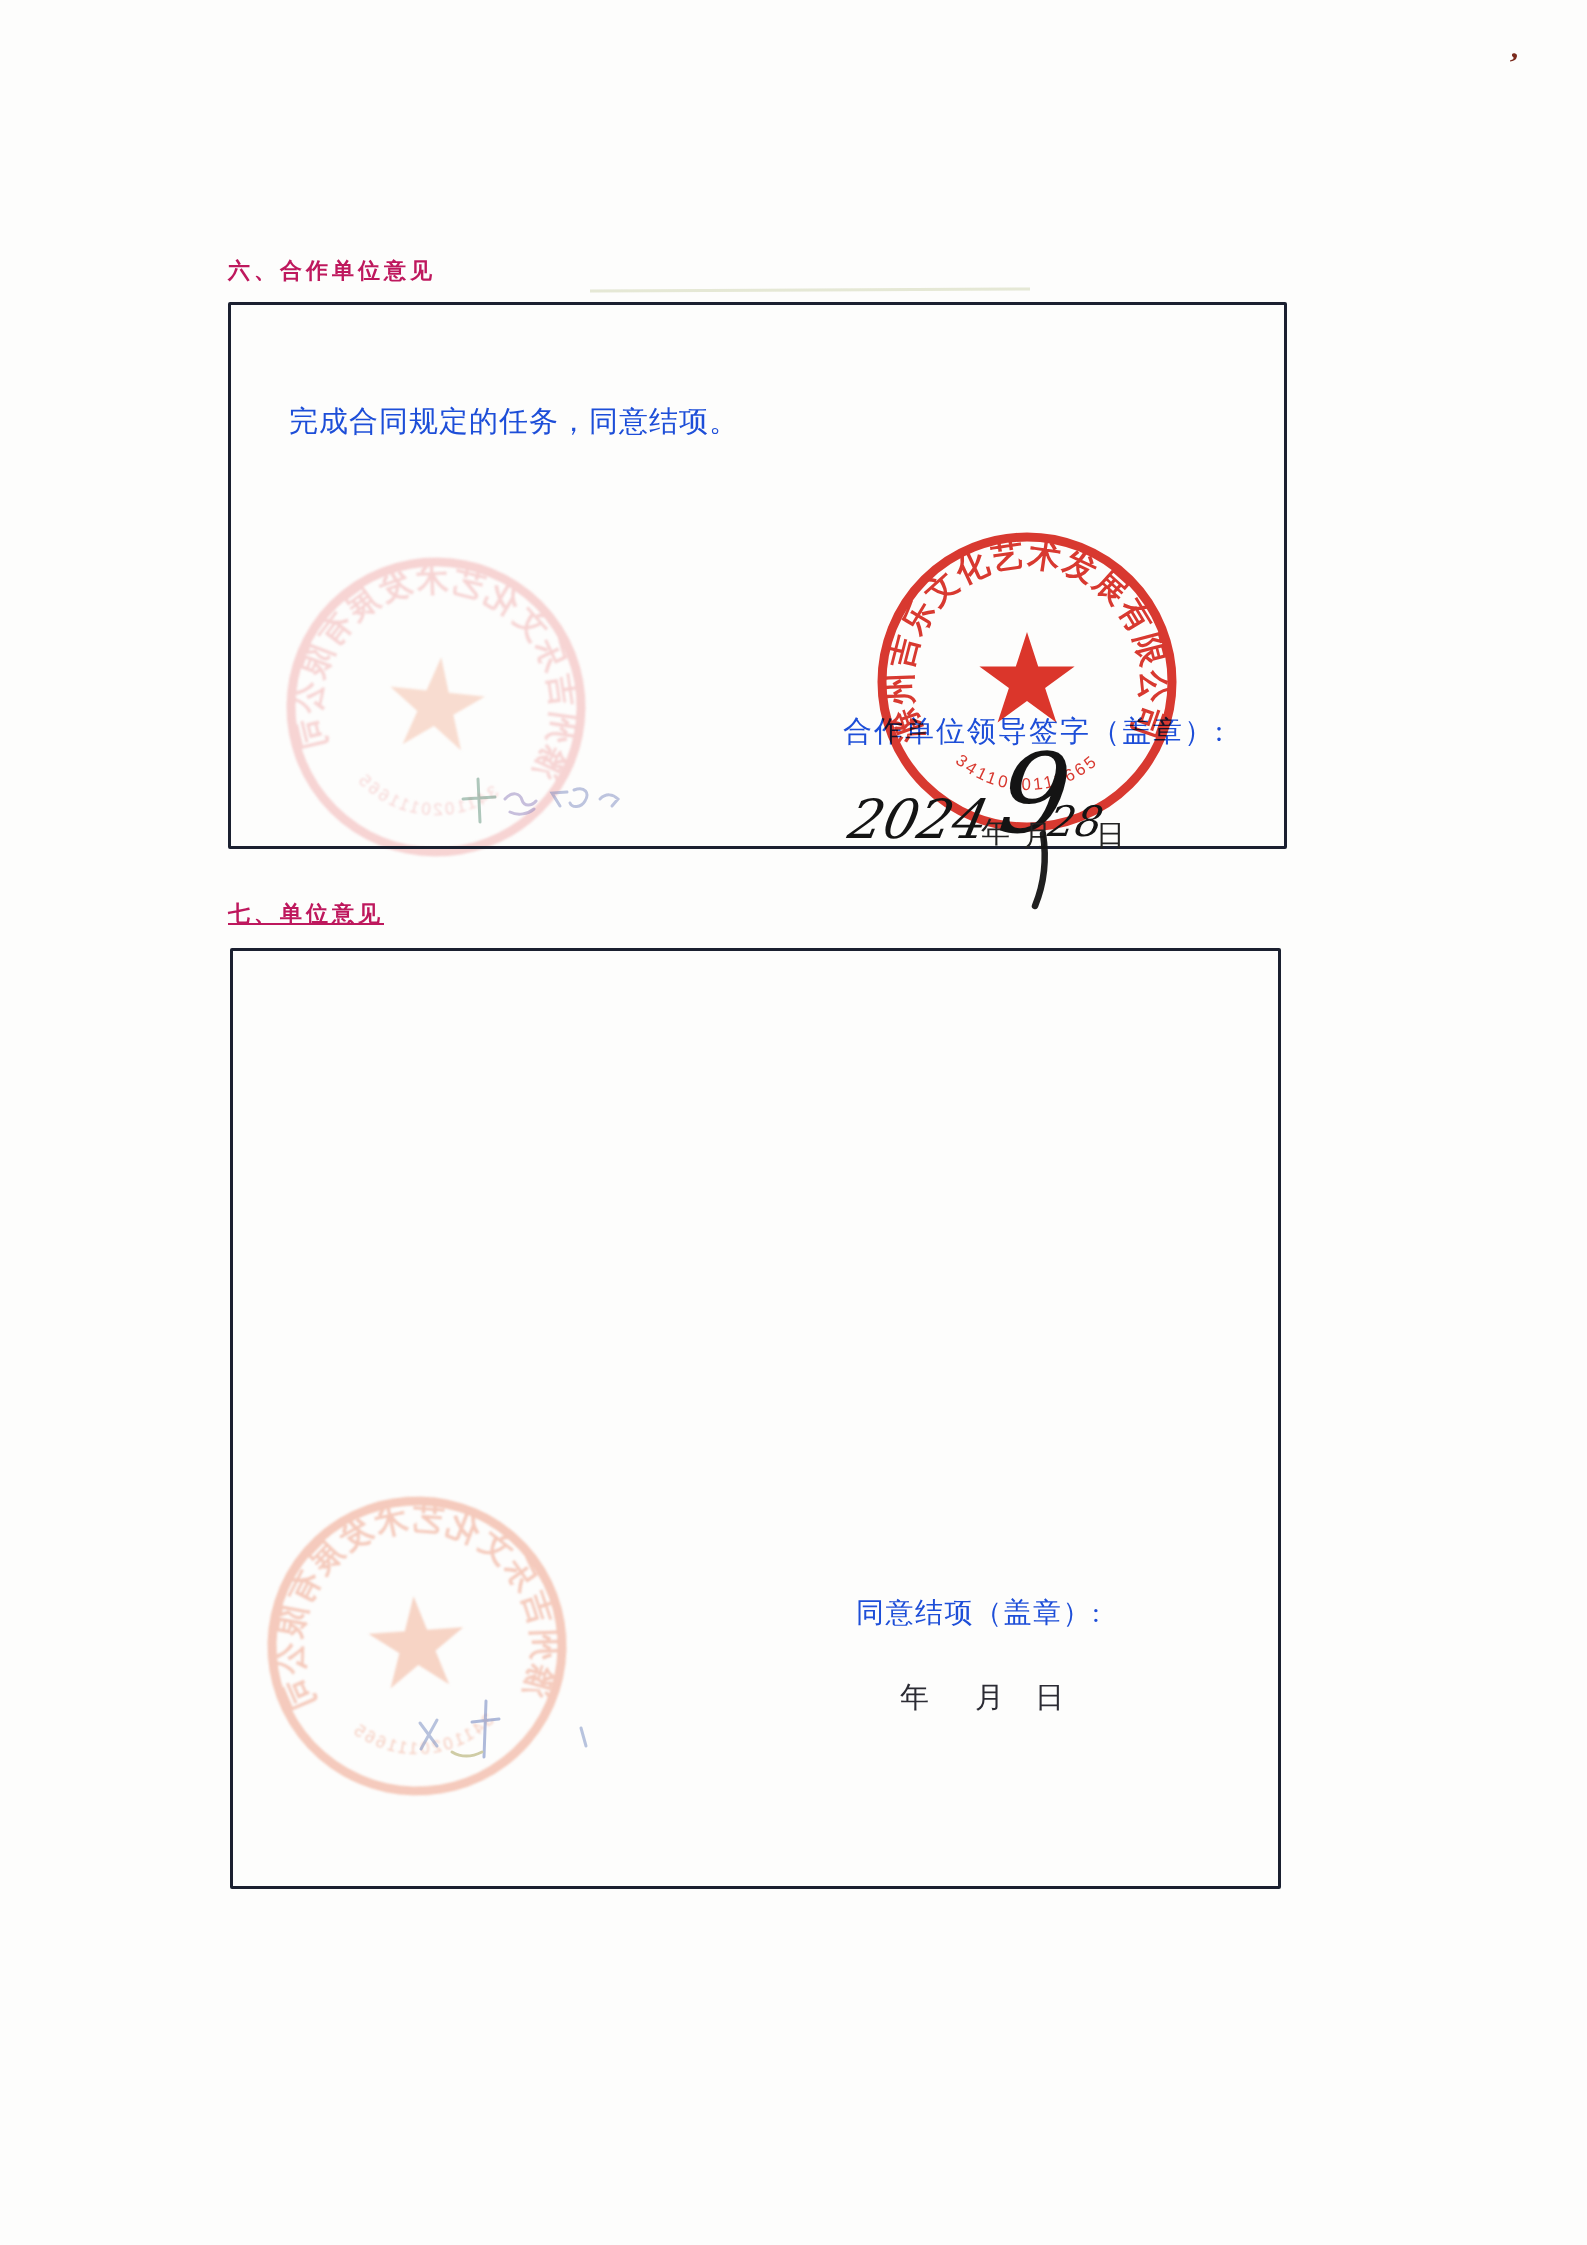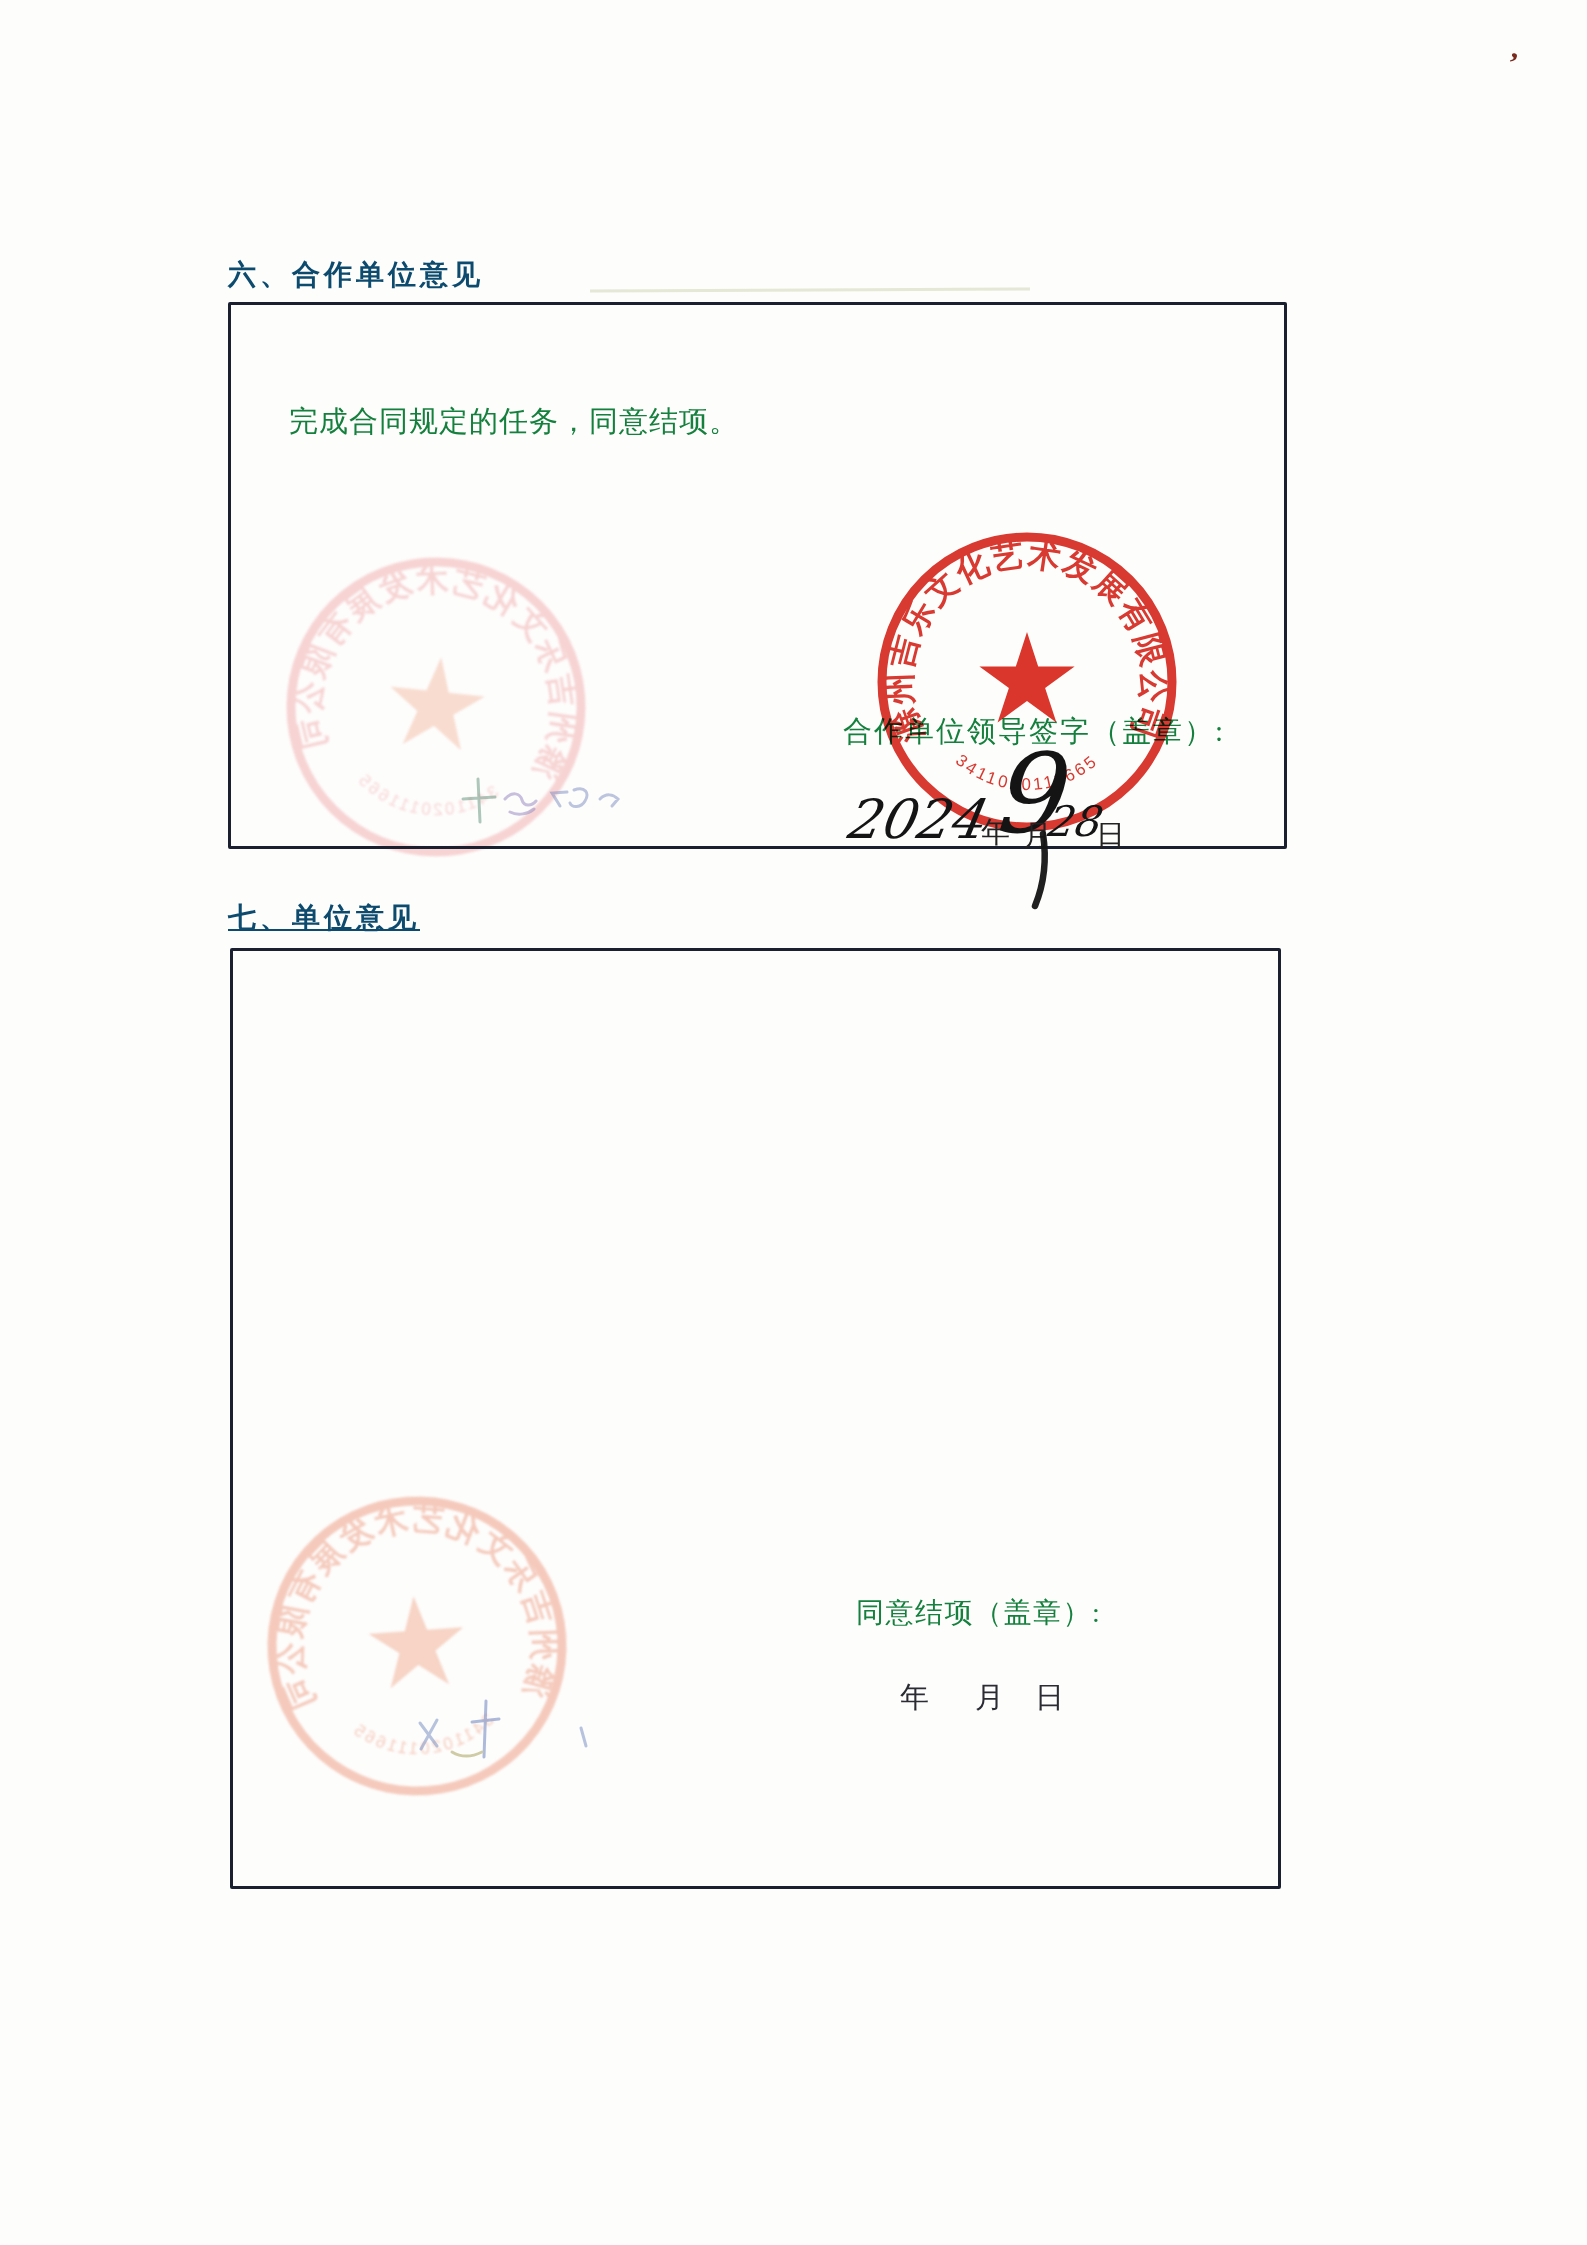--- a/index.html
+++ b/index.html
@@ -9,36 +9,36 @@
     background:#fdfdfc;
     font-family:"Liberation Serif", serif;
     color:#26262c;
     overflow:hidden;
     margin:0 auto;
   }
   
   .heading{
     position:absolute;margin:0;
     font-family:"Liberation Sans", sans-serif;
-    font-weight:700;font-size:28px;letter-spacing:4px;
-    color:#0c4a6e;z-index:3;white-space:nowrap;
+    font-weight:700;font-size:22px;letter-spacing:4px;
+    color:#be185d;z-index:3;white-space:nowrap;
   }
   .heading1{left:228px;top:256px;}
   .heading2{left:228px;top:899px;text-decoration:underline;}
   
   .box{
     position:absolute;border:3px solid #1b2030;background:transparent;
     z-index:2;border-radius:2px;
   }
   .box1{left:228px;top:302px;width:1053px;height:541px;}
   .box2{left:230px;top:948px;width:1045px;height:935px;}
   
   .bodytext{
     position:absolute;margin:0;z-index:3;white-space:nowrap;
-    color:#15803d;
+    color:#1d4ed8;
   }
   .comment{left:289px;top:402px;font-size:29px;letter-spacing:1px;}
   .siglabel1{left:843px;top:712px;font-size:29px;letter-spacing:2px;}
   .siglabel2{left:856px;top:1594px;font-size:28px;letter-spacing:1.5px;}
   .ymd span{position:absolute;top:1678px;font-size:29px;color:#2b2b33;z-index:3;}
   .ymd .y{left:900px;} .ymd .m{left:975px;} .ymd .d{left:1035px;}
   
   .hw{
     position:absolute;z-index:5;color:#141414;margin:0;
     font-family:"DejaVu Serif", serif;font-style:italic;white-space:nowrap;

